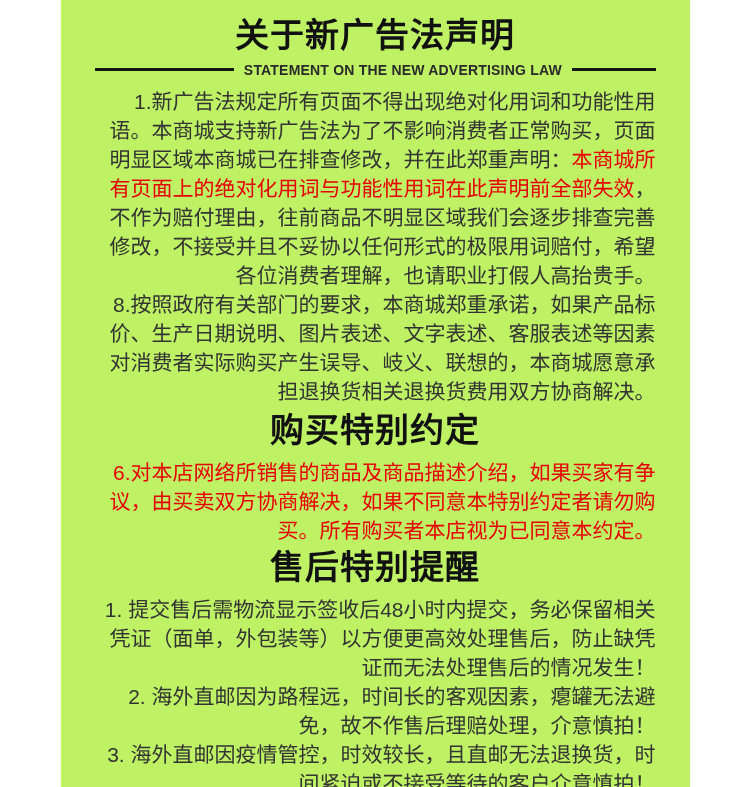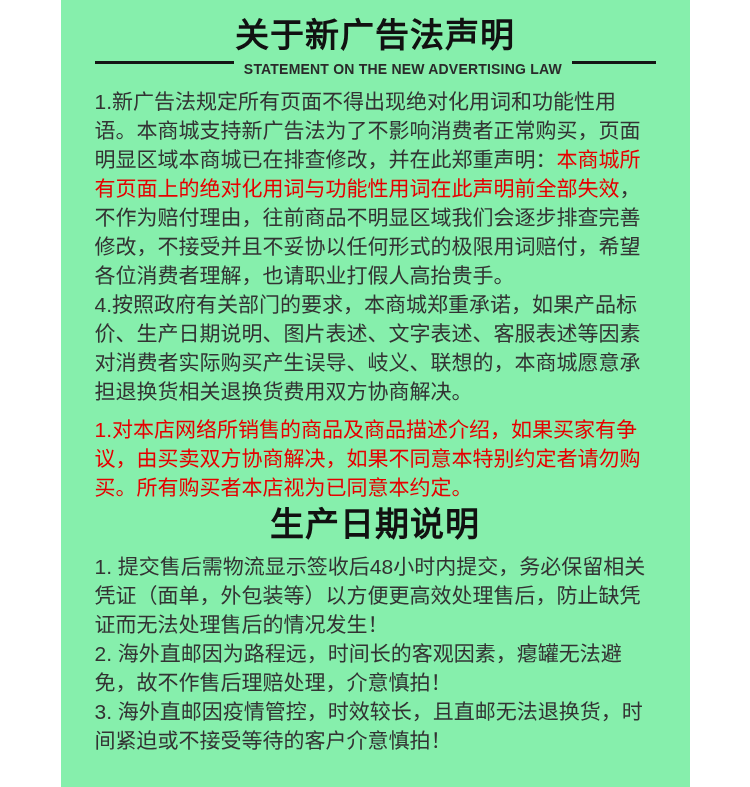--- a/index.html
+++ b/index.html
@@ -1,20 +1,20 @@
 <!DOCTYPE html>
 <html lang="zh-CN" style="--text-color: #333333; --title-color: #111111; --rule-color: #151515; --red-color: #e60000;"><head>
 <meta charset="utf-8">
 <style>
   html, body { margin: 0; padding: 0; background: #ffffff; }
   .page {
     width: 629px;
     height: 787px;
     margin: 0 auto;
-    background: #86efac;
+    background: #bef264;
     overflow: hidden;
     font-family: "Liberation Sans", "DejaVu Sans", sans-serif;
     box-sizing: border-box;
   }
   .content { padding: 0 34px; }
 
   .sec-title {
     text-align: center;
     font-size: 34px;
     line-height: 38px;
@@ -22,21 +22,21 @@
     color: var(--title-color, #111111);
     letter-spacing: 1px;
     margin: 0;
   }
   .title-1 { margin-top: 16px; }
   .title-2 { margin-top: 5px; }
   .title-3 { margin-top: 3px; }
 
   .subtitle-row {
     display: flex;
-    align-items: flex-start;
+    align-items: center;
     justify-content: center;
     column-gap: 10px;
     margin-top: 7px;
     height: 17px;
   }
   .subtitle-text {
     font-size: 14px;
     font-weight: 700;
     color: #2a2a2a;
     letter-spacing: 0.2px;
@@ -44,52 +44,53 @@
   }
   .rule { height: 3px; background: var(--rule-color, #151515); }
   .rule-left  { width: 150px; }
   .rule-right { width: 90px; }
 
   .body-text {
     margin-top: 9px;
     font-size: 21px;
     line-height: 29px;
     color: var(--text-color, #333333);
-    text-align: left;
+    text-align: right;
   }
   .body-text p { margin: 0; padding: 0; }
   .red { color: var(--red-color, #e60000); }
 </style>
 </head>
 <body style="background: rgb(255, 255, 255);">
 
 <div class="page">
   <div class="content">
 
     <section>
       <h1 class="sec-title title-1">关于新广告法声明</h1>
       <div class="subtitle-row">
         <span class="rule rule-left"></span>
         <span class="subtitle-text">STATEMENT ON THE NEW ADVERTISING LAW</span>
         <span class="rule rule-right"></span>
       </div>
       <div class="body-text">
         <p><span>1.新广告法规定所有页面不得出现绝对化用词和功能性用语。本商城支持新广告法为了不影响消费者正常购买，页面明显区域本商城已在排查修改，并在此郑重声明：</span><span class="red">本商城所有页面上的绝对化用词与功能性用词在此声明前全部失效</span><span>，不作为赔付理由，往前商品不明显区域我们会逐步排查完善修改，不接受并且不妥协以任何形式的极限用词赔付，希望各位消费者理解，也请职业打假人高抬贵手。</span></p>
-        <p>4.按照政府有关部门的要求，本商城郑重承诺，如果产品标价、生产日期说明、图片表述、文字表述、客服表述等因素对消费者实际购买产生误导、岐义、联想的，本商城愿意承担退换货相关退换货费用双方协商解决。</p>
+        <p>8.按照政府有关部门的要求，本商城郑重承诺，如果产品标价、生产日期说明、图片表述、文字表述、客服表述等因素对消费者实际购买产生误导、岐义、联想的，本商城愿意承担退换货相关退换货费用双方协商解决。</p>
       </div>
     </section>
 
     <section>
+      <h1 class="sec-title title-2">购买特别约定</h1>
       <div class="body-text">
-        <p class="red">1.对本店网络所销售的商品及商品描述介绍，如果买家有争议，由买卖双方协商解决，如果不同意本特别约定者请勿购买。所有购买者本店视为已同意本约定。</p>
+        <p class="red">6.对本店网络所销售的商品及商品描述介绍，如果买家有争议，由买卖双方协商解决，如果不同意本特别约定者请勿购买。所有购买者本店视为已同意本约定。</p>
       </div>
     </section>
 
     <section>
-      <h1 class="sec-title title-3">生产日期说明</h1>
+      <h1 class="sec-title title-3">售后特别提醒</h1>
       <div class="body-text">
         <p>1. 提交售后需物流显示签收后48小时内提交，务必保留相关凭证（面单，外包装等）以方便更高效处理售后，防止缺凭证而无法处理售后的情况发生！</p>
         <p>2. 海外直邮因为路程远，时间长的客观因素，瘪罐无法避免，故不作售后理赔处理，介意慎拍！</p>
         <p>3. 海外直邮因疫情管控，时效较长，且直邮无法退换货，时间紧迫或不接受等待的客户介意慎拍！</p>
 
       </div>
     </section>
 
   </div>
 </div>

